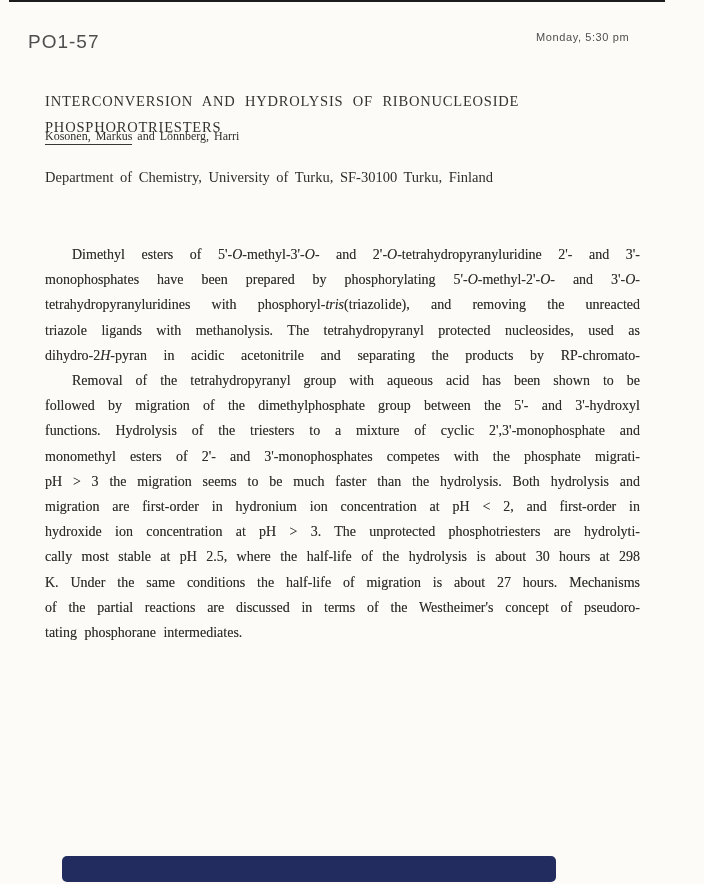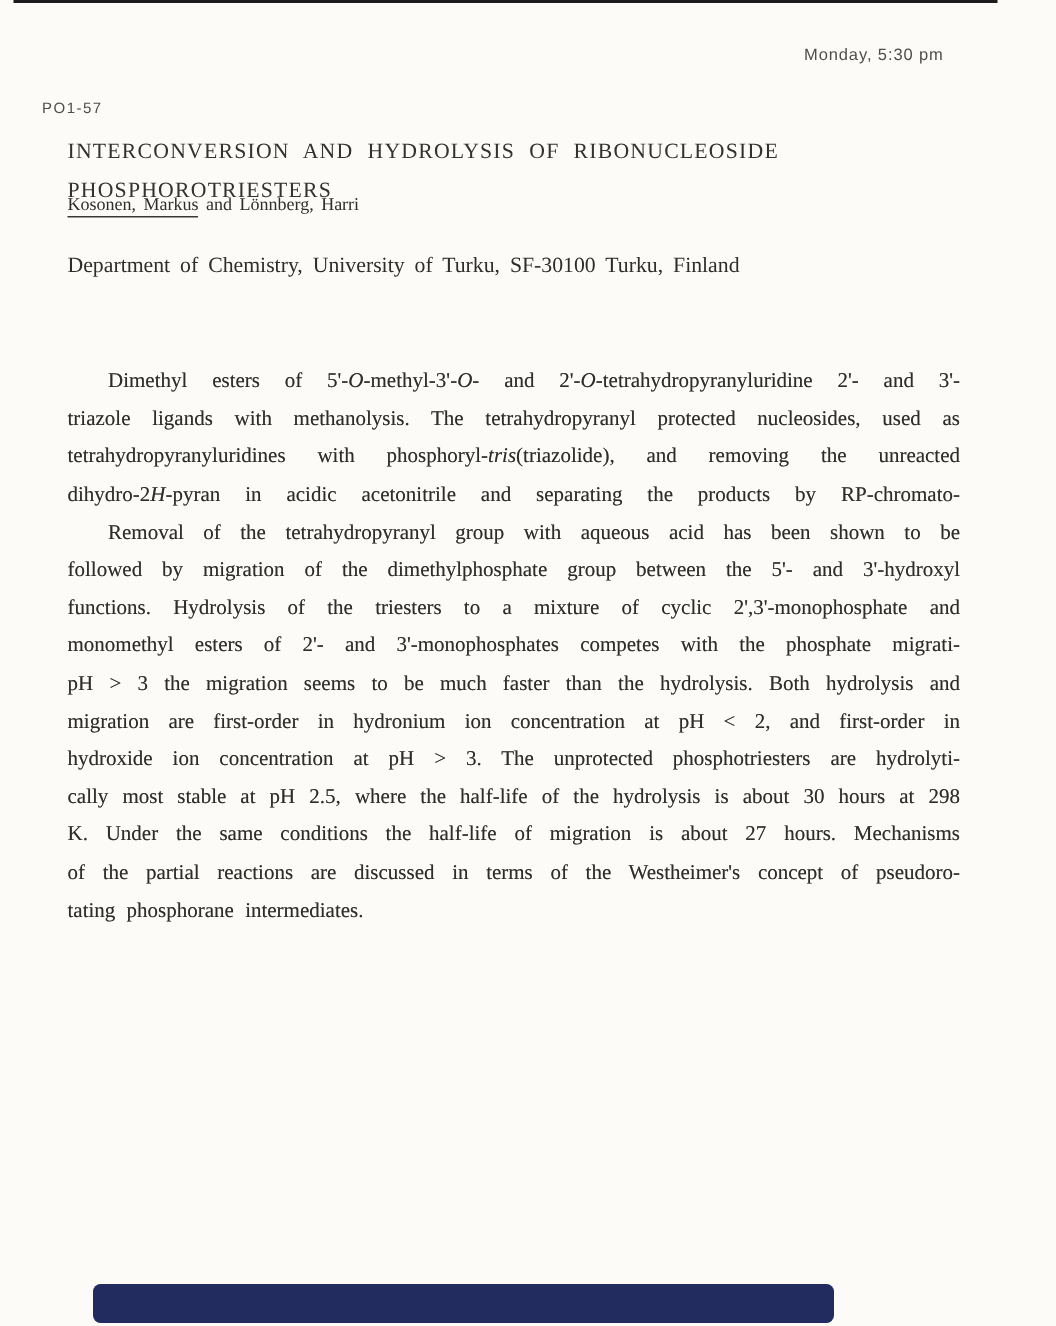--- a/index.html
+++ b/index.html
@@ -7,21 +7,21 @@
     position:relative; width:704px; height:884px;
     background:#fcfbf8; overflow:hidden;
     font-family:"Liberation Serif", serif;
     color:#2f2d2a;
   }
   .scan-top-line { position:absolute; left:9px; top:0; width:656px; height:2px; background:#1c1c1c; }
 
   .page-code {
     position:absolute; left:28px; top:31px;
     font-family:"Liberation Sans", sans-serif;
-    font-size:10px; letter-spacing:1px; color:#4e4e4e;margin-top:36px;
+    font-size:19px; letter-spacing:1px; color:#4e4e4e;
   }
   .session-time {
     position:absolute; left:536px; top:31px;
     font-family:"Liberation Sans", sans-serif;
     font-size:11px; letter-spacing:0.6px; color:#4e4e4e;
   }
 
   .col { position:absolute; left:45px; width:595px; text-align:left; }
   .title-line { font-size:14.5px; letter-spacing:0.8px; word-spacing:5px; color:#34322f; }
   #title1 { top:93px; }
@@ -56,22 +56,23 @@
 
   <div id="title1" class="col title-line">INTERCONVERSION AND HYDROLYSIS OF RIBONUCLEOSIDE</div>
   <div id="title2" class="col title-line">PHOSPHOROTRIESTERS</div>
 
   <div class="col authors"><span class="u">Kosonen, Markus</span><span> and Lönnberg, Harri</span></div>
 
   <div class="col affiliation">Department of Chemistry, University of Turku, SF-30100 Turku, Finland</div>
 
   <div class="body-text" id="body-text">
       <div class="line indent"><span>Dimethyl esters of 5'-</span><span class="i">O</span><span>-methyl-3'-</span><span class="i">O</span><span>- and 2'-</span><span class="i">O</span><span>-tetrahydropyranyluridine 2'- and 3'-</span></div>
+      <div class="line"><span>monophosphates have been prepared by phosphorylating 5'-</span><span class="i">O</span><span>-methyl-2'-</span><span class="i">O</span><span>- and 3'-</span><span class="i">O</span><span>-</span></div>
+      <div class="line"><span>tetrahydropyranyluridines with phosphoryl-</span><span class="i">tris</span><span>(triazolide), and removing the unreacted</span></div>
       <div class="line"><span>triazole ligands with methanolysis. The tetrahydropyranyl protected nucleosides, used as</span></div>
-      <div class="line"><span>tetrahydropyranyluridines with phosphoryl-</span><span class="i">tris</span><span>(triazolide), and removing the unreacted</span></div>
       <div class="line"><span>dihydro-2</span><span class="i">H</span><span>-pyran in acidic acetonitrile and separating the products by RP-chromato-</span></div>
       <div class="line indent"><span>Removal of the tetrahydropyranyl group with aqueous acid has been shown to be</span></div>
       <div class="line"><span>followed by migration of the dimethylphosphate group between the 5'- and 3'-hydroxyl</span></div>
       <div class="line"><span>functions. Hydrolysis of the triesters to a mixture of cyclic 2',3'-monophosphate and</span></div>
       <div class="line"><span>monomethyl esters of 2'- and 3'-monophosphates competes with the phosphate migrati-</span></div>
       <div class="line"><span>pH &gt; 3 the migration seems to be much faster than the hydrolysis. Both hydrolysis and</span></div>
       <div class="line"><span>migration are first-order in hydronium ion concentration at pH &lt; 2, and first-order in</span></div>
       <div class="line"><span>hydroxide ion concentration at pH &gt; 3. The unprotected phosphotriesters are hydrolyti-</span></div>
       <div class="line"><span>cally most stable at pH 2.5, where the half-life of the hydrolysis is about 30 hours at 298</span></div>
       <div class="line"><span>K. Under the same conditions the half-life of migration is about 27 hours. Mechanisms</span></div>

